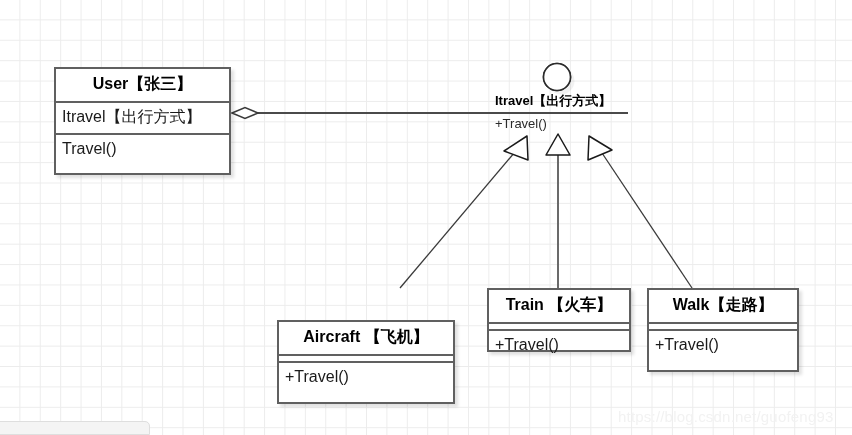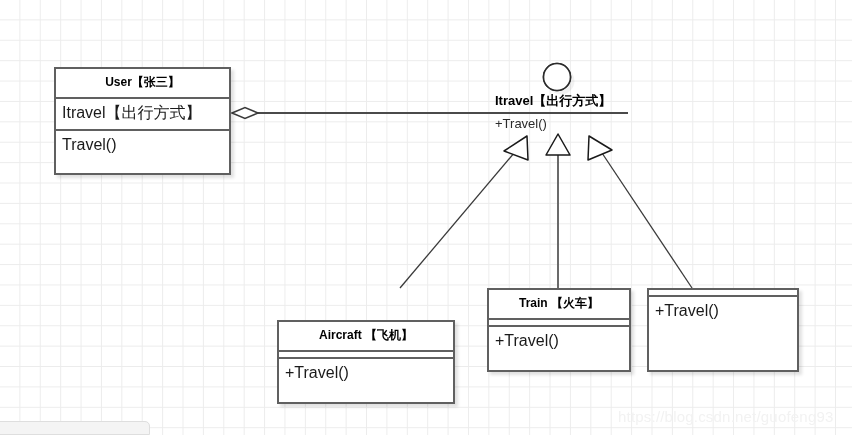--- a/index.html
+++ b/index.html
@@ -35,21 +35,21 @@
     position: absolute;
     background: #ffffff;
     border: 2px solid #606060;
     box-sizing: border-box;
     box-shadow: 3px 3px 3px rgba(0,0,0,0.12);
     z-index: 3;
   }
   .uml-title {
     text-align: center;
     font-weight: bold;
-    font-size: 12px;
+    font-size: 16px;
     color: #000000;
     padding: 5px 4px 6px 4px;
     border-bottom: 2px solid #606060;
     white-space: nowrap;
   }
   .uml-attr {
     font-size: 16px;
     color: #1a1a1a;
     padding: 4px 6px 5px 6px;
     border-bottom: 2px solid #606060;
@@ -139,27 +139,28 @@
 
   <div class="iface-label" style="left:495px; top:92px;">Itravel【出行方式】</div>
   <div class="iface-op" style="left:495px; top:116px;">+Travel()</div>
 
   <div class="uml-box" style="left:277px; top:288px; width:178px; height:84px;margin-top:32px;">
     <div class="uml-title">Aircraft 【飞机】</div>
     <div class="uml-attr empty-compartment"></div>
     <div class="uml-method">+Travel()</div>
   </div>
 
-  <div class="uml-box" style="left:487px; top:288px; width:144px; height:84px;">
+  <div class="uml-box" style="left:487px; top:288px; width:144px; height:64px;">
     <div class="uml-title">Train 【火车】</div>
     <div class="uml-attr empty-compartment"></div>
     <div class="uml-method">+Travel()</div>
   </div>
 
   <div class="uml-box" style="left:647px; top:288px; width:152px; height:84px;">
+    <div class="uml-title">Walk【走路】</div>
     <div class="uml-attr empty-compartment"></div>
     <div class="uml-method">+Travel()</div>
   </div>
 
   <div class="watermark" style="left:618px; top:408px;">https://blog.csdn.net/guofeng93</div>
 
   <div class="bottom-bar"></div>
 
 </div>
 

